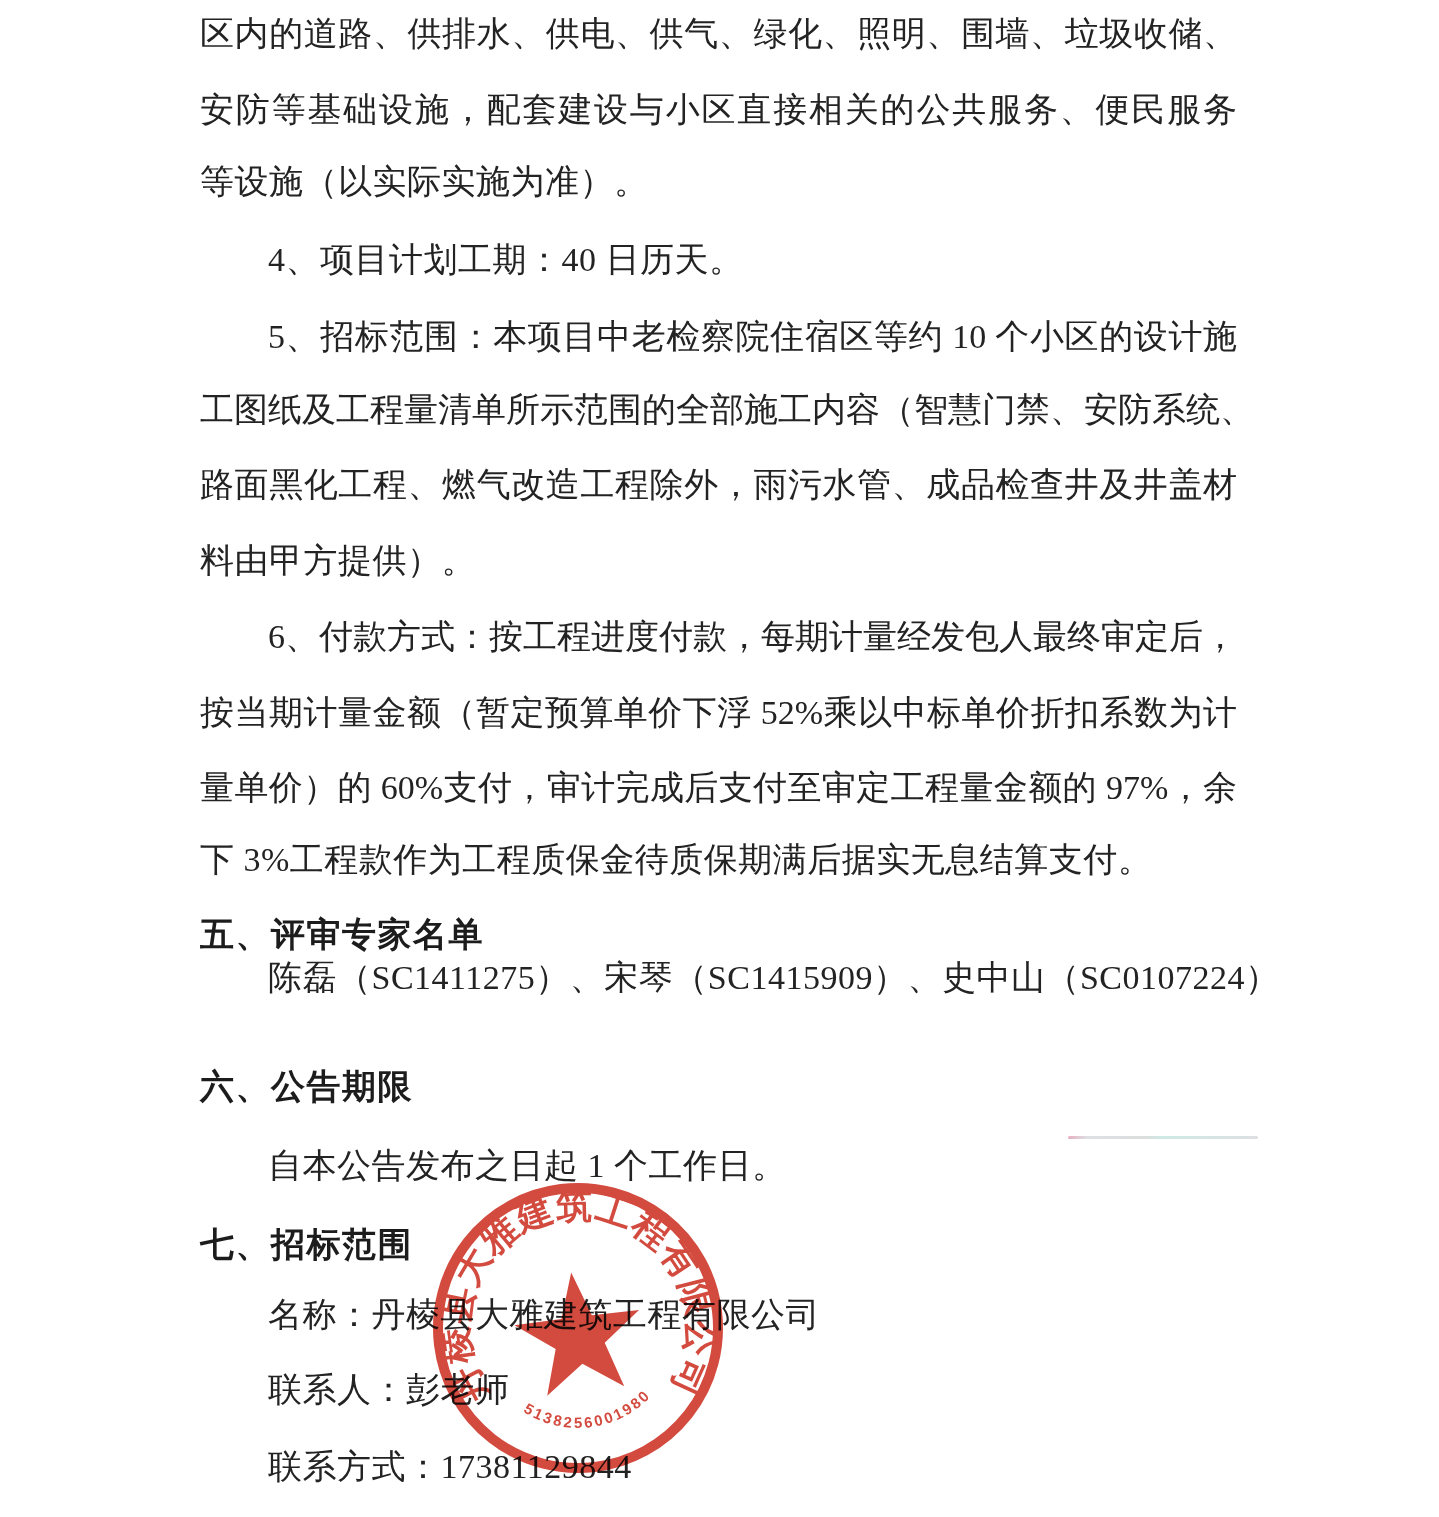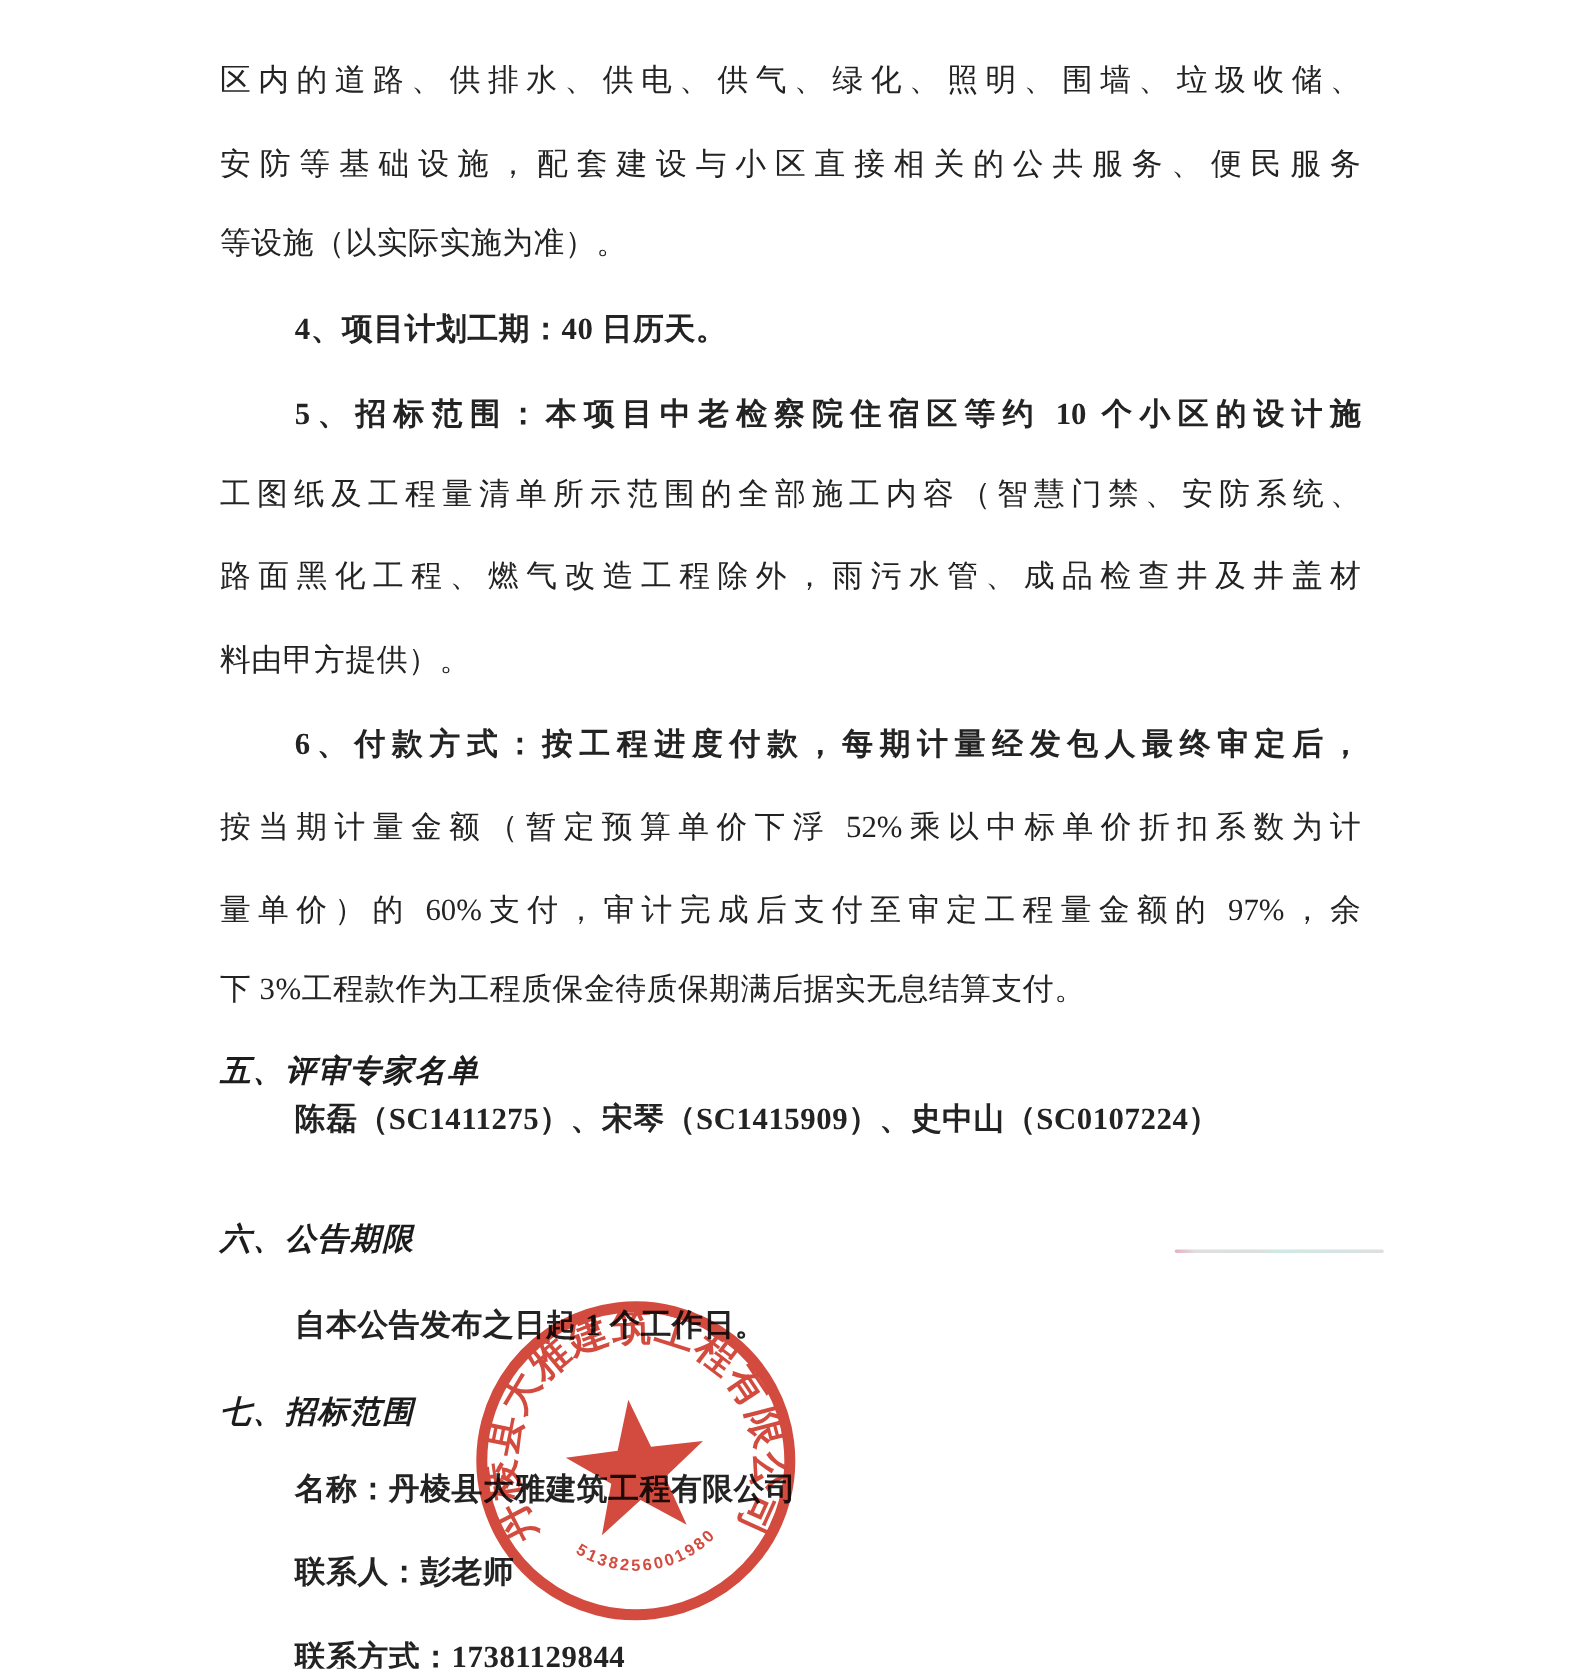--- a/index.html
+++ b/index.html
@@ -4,39 +4,37 @@
 <style>
   html,body{margin:0;padding:0;}
   body{
     width:1439px;height:1517px;position:relative;overflow:hidden;
     background:#ffffff;
     color:#232323;
     font-family:"Liberation Serif","DejaVu Serif",serif;
   }
   .doc-line{
     position:absolute;left:200px;
-    font-size:28px;line-height:48px;
+    font-size:34px;line-height:48px;
     white-space:nowrap;
     letter-spacing:0.5px;
     color:#232323;
-    margin-top:40px;
   }
   .just{
     width:1037px;
     text-align:justify;
     text-align-last:justify;
     letter-spacing:0;
   }
-  .indent{ text-indent:68px;font-weight:bold; }
+  .indent{ text-indent:68px; }
   .heading{
     font-family:"Liberation Sans","DejaVu Sans",sans-serif;
     font-weight:bold;
     letter-spacing:1.5px;
     color:#1c1c1c;
-    font-style:italic;
   }
   .seal{
     position:absolute;left:413px;top:1163px;width:330px;height:330px;
     mix-blend-mode:multiply;opacity:0.92;
     pointer-events:none;
   }
   .seal text{
     font-family:"Liberation Sans","DejaVu Sans",sans-serif;
     font-weight:bold;
     fill:#cf3a2d;

